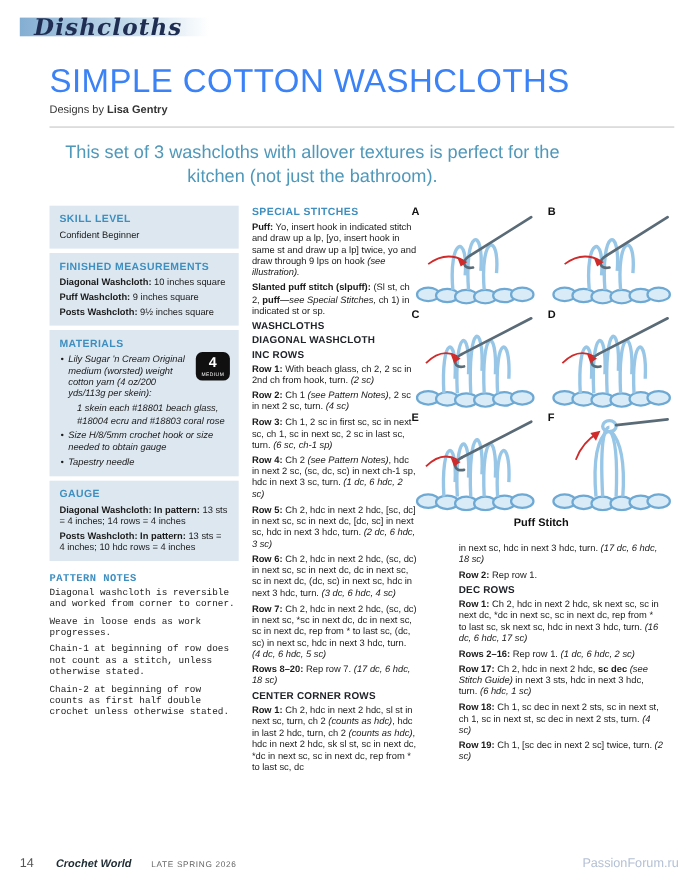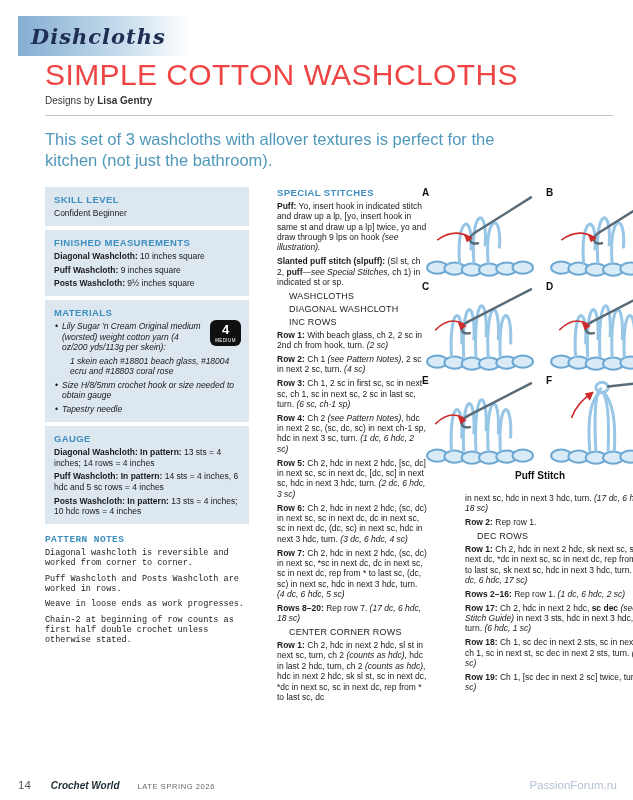--- a/index.html
+++ b/index.html
@@ -4,43 +4,43 @@
 <style>
   * { box-sizing: border-box; margin: 0; padding: 0; }
   body { background: #888; }
   .page {
     position: relative; width: 633px; height: 800px; margin: 0 auto;
     background: #ffffff; overflow: hidden;
     font-family: "Liberation Sans", sans-serif; color: #1a1a1a;
   }
   
   .banner {
-    position: absolute; top: 16px; left: 18px; width: 172px; height: 40px;
+    position: absolute; top: 16px; left: 18px; width: 172px; height: 17px;
     background: linear-gradient(90deg, #84aed2 0%, #c6dcec 60%, #ffffff 100%);
     display: flex; align-items: center;
   }
   .banner-text {
     font-family: "DejaVu Serif", serif; font-style: italic; font-weight: bold;
     font-size: 21px; color: #1f2d52; padding-left: 13px; letter-spacing: 1px;
   }
   
   .content { position: absolute; top: 58px; left: 45px; right: 20px; }
-  .title { font-size: 30px; font-weight: 400; color: #ef4444; letter-spacing: 0.4px; margin-bottom: 3px; }
+  .title { font-size: 30px; font-weight: 400; color: #3b82f6; letter-spacing: 0.4px; margin-bottom: 3px; }
   .byline { font-size: 10px; color: #333; }
   .byline-name { font-weight: bold; }
   .rule { border-top: 1px solid #c6c6c6; margin: 9px 0 13px; }
-  .intro { font-size: 16.5px; line-height: 1.3; color: #4f98ba; max-width: 478px; margin-bottom: 15px; }
+  .intro { font-size: 16.5px; line-height: 1.3; color: #4f98ba; max-width: 478px; margin-bottom: 15px; text-align: center; }
   
   .cols { display: flex; align-items: flex-start; }
-  .col-left  { width: 204px; margin-right: 28px; flex: none; }
+  .col-left  { width: 172px; margin-right: 12px; flex: none; }
   .col-mid   { width: 150px; flex: none; }
   .col-right { width: 186px; margin-left: 38px; flex: none; position: relative; }
   .t { font-size: 8.5px; line-height: 1.22; margin-bottom: 3.5px; }
   .h-blue { color: #3e8fc0; font-weight: bold; font-size: 9.5px; letter-spacing: 0.4px; margin-bottom: 3px; }
-  .h-dark { color: #20242a; font-weight: normal; font-size: 9px; letter-spacing: 0.2px; margin: 2px 12px 3px; }
+  .h-dark { color: #20242a; font-weight: bold; font-size: 9px; letter-spacing: 0.2px; margin: 2px 0 3px; }
   .seg-b { font-weight: bold; }
   .seg-i { font-style: italic; }
   
   .box { background: #dde7f0; padding: 7px 9px 4px; margin-bottom: 4px; }
   .box:last-of-type { margin-bottom: 8px; }
   .materials-box { position: relative; }
   .bullet { position: relative; padding-left: 8px; font-style: italic; }
   .bullet::before { content: "\2022"; position: absolute; left: 1px; }
   .sub { padding-left: 16px; font-style: italic; }
   .yarn-badge {
@@ -100,28 +100,27 @@
             <span class="yarn-label">MEDIUM</span>
           </div>
           <p class="t bullet" style="padding-right:36px;"><span class="seg-n">Lily Sugar 'n Cream Original medium (worsted) weight cotton yarn (4 oz/200 yds/113g per skein):</span></p>
           <p class="t sub"><span class="seg-n">1 skein each #18801 beach glass, #18004 ecru and #18803 coral rose</span></p>
           <p class="t bullet"><span class="seg-n">Size H/8/5mm crochet hook or size needed to obtain gauge</span></p>
           <p class="t bullet"><span class="seg-n">Tapestry needle</span></p>
         </div>
         <div class="box">
           <div class="h-blue">GAUGE</div>
           <p class="t"><span class="seg-b">Diagonal Washcloth: In pattern:</span><span class="seg-n"> 13 sts = 4 inches; 14 rows = 4 inches</span></p>
-          <p class="t"><span class="seg-b">Puff Washcloth: In pattern:</span><span class="seg-n"> 14 sts = 4 inches, 6 hdc and 5 sc rows = 4 inches</span></p>
           <p class="t"><span class="seg-b">Posts Washcloth: In pattern:</span><span class="seg-n"> 13 sts = 4 inches; 10 hdc rows = 4 inches</span></p>
         </div>
         <div class="notes">
           <div class="h-blue">PATTERN NOTES</div>
           <p class="t">Diagonal washcloth is reversible and worked from corner to corner.</p>
-          <p class="t">Puff Washcloth and Posts Washcloth are worked in rows.</p>
           <p class="t">Weave in loose ends as work progresses.</p>
+          <p class="t">Chain-1 at beginning of row does not count as a stitch, unless otherwise stated.</p>
           <p class="t">Chain-2 at beginning of row counts as first half double crochet unless otherwise stated.</p>
         </div>
       </div>
 
       <div class="col-mid">
         <div class="h-blue">SPECIAL STITCHES</div>
         <p class="t"><span class="seg-b">Puff:</span><span class="seg-n"> Yo, insert hook in indicated stitch and draw up a lp, [yo, insert hook in same st and draw up a lp] twice, yo and draw through 9 lps on hook </span><span class="seg-i">(see illustration).</span></p>
         <p class="t"><span class="seg-b">Slanted puff stitch (slpuff):</span><span class="seg-n"> (Sl st, ch 2, </span><span class="seg-b">puff</span><span class="seg-i">—see Special Stitches,</span><span class="seg-n"> ch 1) in indicated st or sp.</span></p>
         <div class="h-dark">WASHCLOTHS</div>
         <div class="h-dark">DIAGONAL WASHCLOTH</div>

